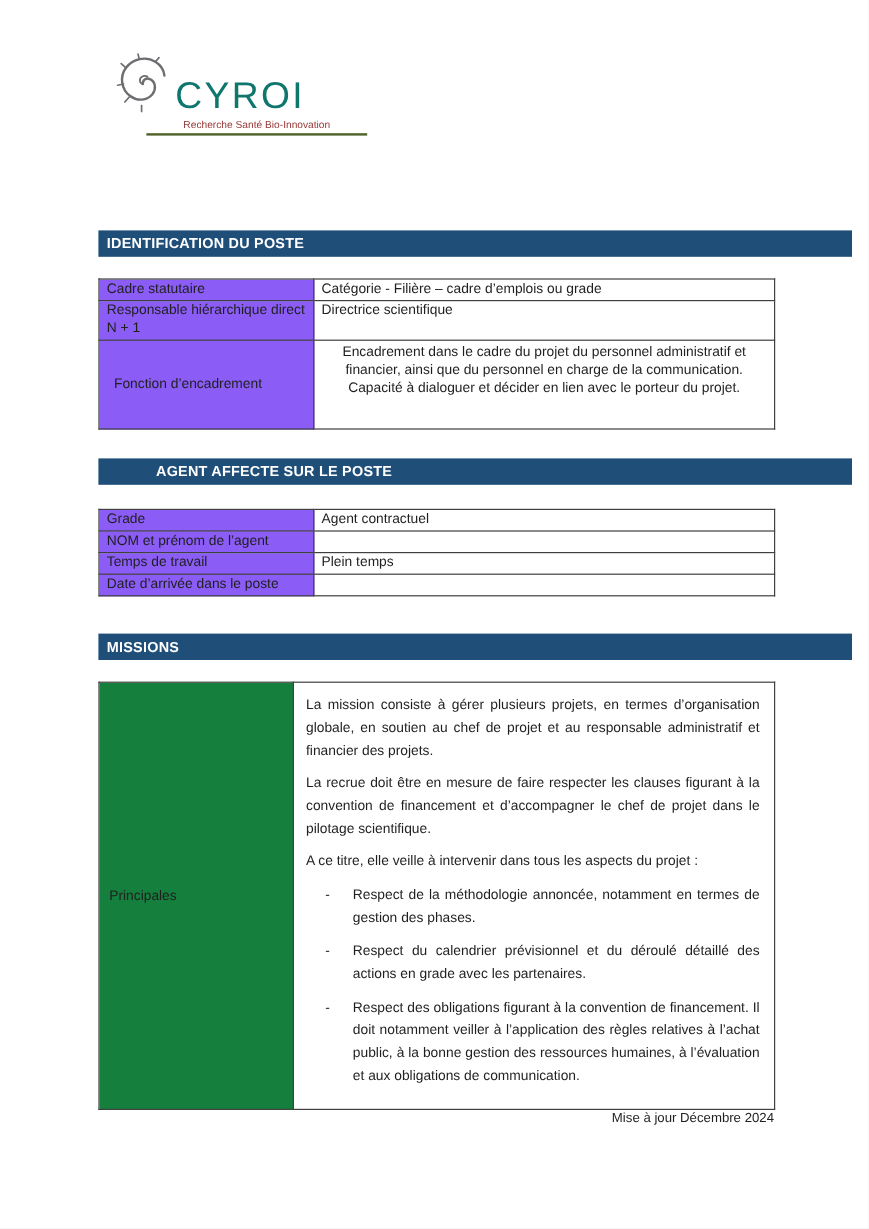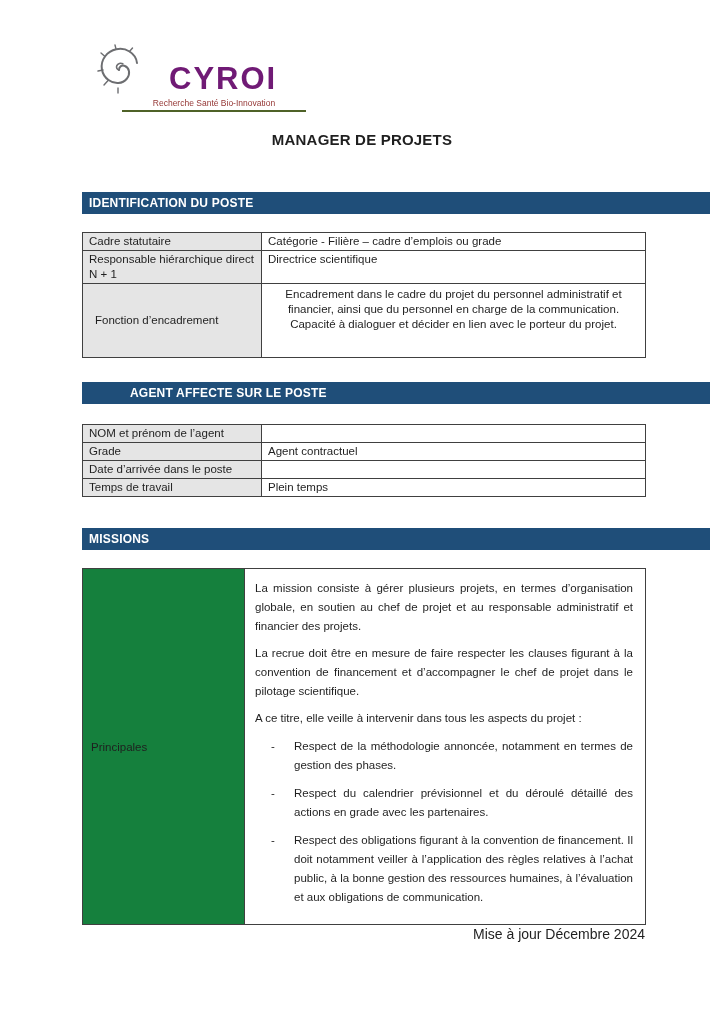--- a/index.html
+++ b/index.html
@@ -11,22 +11,22 @@
     color:#1f1f1f;
     overflow:hidden;
     margin:0 auto;
   }
 
   
   .logo{position:absolute;left:96px;top:44px;width:215px;}
   .logo-row{display:flex;align-items:flex-end;}
   .logo-spiral{flex:0 0 auto;margin-right:6px;}
   .logo-name{
-    font-size:31px;line-height:31px;color:#701a75;
-    letter-spacing:2px;font-weight:bold;padding-bottom:4px;margin-left:23px;
+    font-size:31px;line-height:31px;color:#0f766e;
+    letter-spacing:2px;font-weight:normal;padding-bottom:4px;
   }
   .logo-tagline{
     margin-left:26px;width:184px;
     font-size:8.5px;color:#953735;text-align:center;
     padding-bottom:2px;border-bottom:2px solid #4F6228;
     white-space:nowrap;
   }
 
   
   .doc-title{
@@ -51,21 +51,21 @@
     border-collapse:collapse;table-layout:fixed;
   }
   #table-identification{top:232px;}
   #table-agent{top:424px;}
   .info-table td{
     border:1px solid #404040;
     font-size:11.5px;line-height:15px;
     padding:1px 6px;vertical-align:top;
   }
   .info-table td.label{
-    background:#e5e5e5;width:166px;vertical-align:middle;
+    background:#8b5cf6;width:166px;vertical-align:middle;
   }
   #table-identification tr.row-fonction td.value{padding-top:3px;padding-bottom:25px;text-align:center;}
   #table-identification tr.row-fonction td.label{vertical-align:middle;padding-left:12px;}
 
   
   #table-missions{
     position:absolute;left:82px;top:568px;width:564px;
     border-collapse:collapse;table-layout:fixed;
   }
   #table-missions td{border:1px solid #404040;font-size:11.5px;vertical-align:top;}
@@ -76,21 +76,21 @@
   .m-content p{margin:8px 0;line-height:19px;text-align:justify;}
   .bullet{
     margin:9px 0;padding-left:39px;line-height:19px;
     text-align:justify;position:relative;
   }
   .bullet::before{content:"-";position:absolute;left:16px;top:0;}
 
   
   .page-footer{
     position:absolute;top:926px;right:79px;
-    font-size:14px;color:#1f1f1f;
+    font-size:11px;color:#1f1f1f;
   }
 </style>
 </head>
 <body>
 
 <div class="page">
 
   <div class="logo">
     <div class="logo-row">
       <span class="logo-spiral">
@@ -103,21 +103,20 @@
           <path d="M20 5 L19 1" stroke="#6d6e71" stroke-width="1.4" stroke-linecap="round"></path>
           <path d="M33.5 7.5 L36.5 4" stroke="#6d6e71" stroke-width="1.4" stroke-linecap="round"></path>
           <path d="M22 44 L22 49" stroke="#6d6e71" stroke-width="1.4" stroke-linecap="round"></path>
         </svg>
       </span>
       <span class="logo-name">CYROI</span>
     </div>
     <div class="logo-tagline">Recherche Santé Bio-Innovation</div>
   </div>
 
-  <div class="doc-title">MANAGER DE PROJETS</div>
 
   <div class="section-bar" id="bar-identification">IDENTIFICATION DU POSTE</div>
 
   <table class="info-table" id="table-identification">
     <tbody>
       <tr>
         <td class="label">Cadre statutaire</td>
         <td class="value">Catégorie - Filière – cadre d’emplois ou grade</td>
       </tr>
       <tr>
@@ -129,34 +128,34 @@
         <td class="value">Encadrement dans le cadre du projet du personnel administratif et financier, ainsi que du personnel en charge de la communication. Capacité à dialoguer et décider en lien avec le porteur du projet.</td>
       </tr>
     </tbody>
   </table>
 
   <div class="section-bar" id="bar-agent">AGENT AFFECTE SUR LE POSTE</div>
 
   <table class="info-table" id="table-agent">
     <tbody>
       <tr>
-        <td class="label">NOM et prénom de l’agent</td>
-        <td class="value"></td>
-      </tr>
-      <tr>
         <td class="label">Grade</td>
         <td class="value">Agent contractuel</td>
       </tr>
       <tr>
-        <td class="label">Date d’arrivée dans le poste</td>
+        <td class="label">NOM et prénom de l’agent</td>
         <td class="value"></td>
       </tr>
       <tr>
         <td class="label">Temps de travail</td>
         <td class="value">Plein temps</td>
+      </tr>
+      <tr>
+        <td class="label">Date d’arrivée dans le poste</td>
+        <td class="value"></td>
       </tr>
     </tbody>
   </table>
 
   <div class="section-bar" id="bar-missions">MISSIONS</div>
 
   <table id="table-missions">
     <tbody>
       <tr>
         <td class="m-label">Principales</td>

